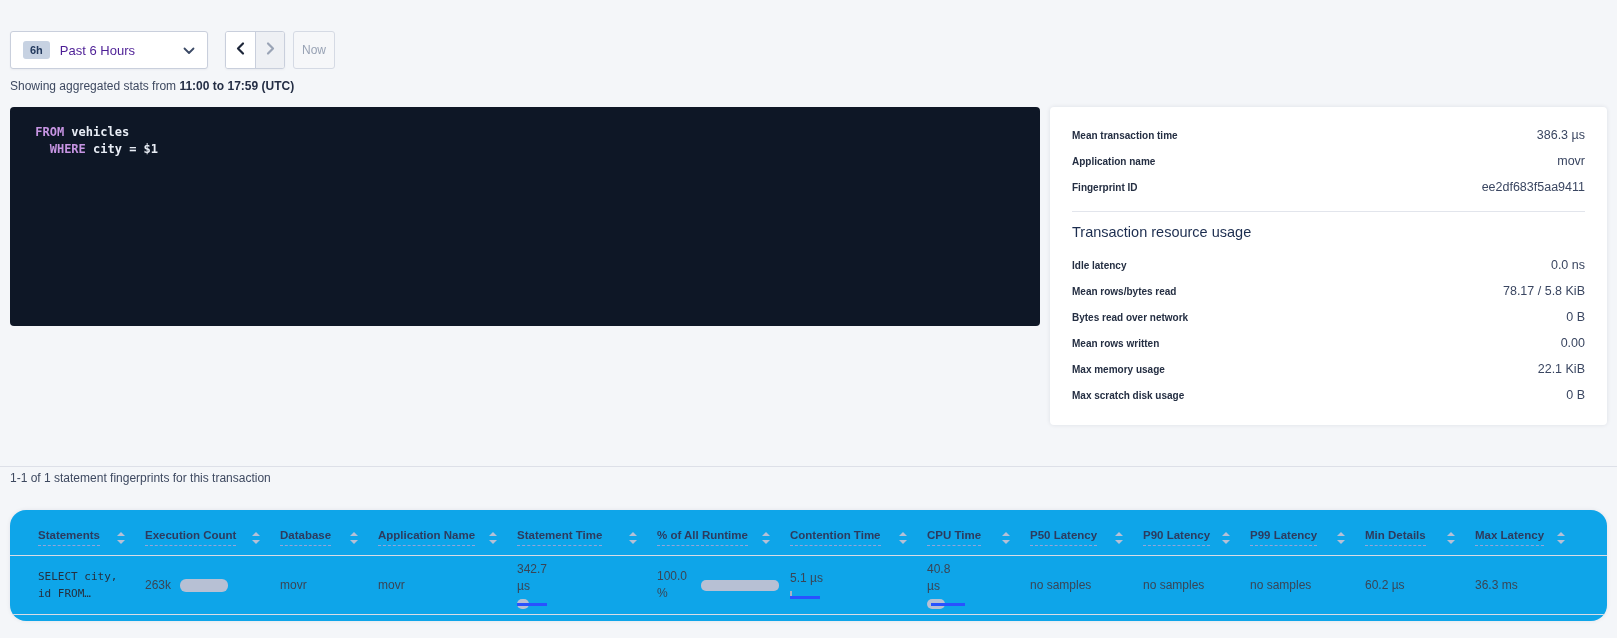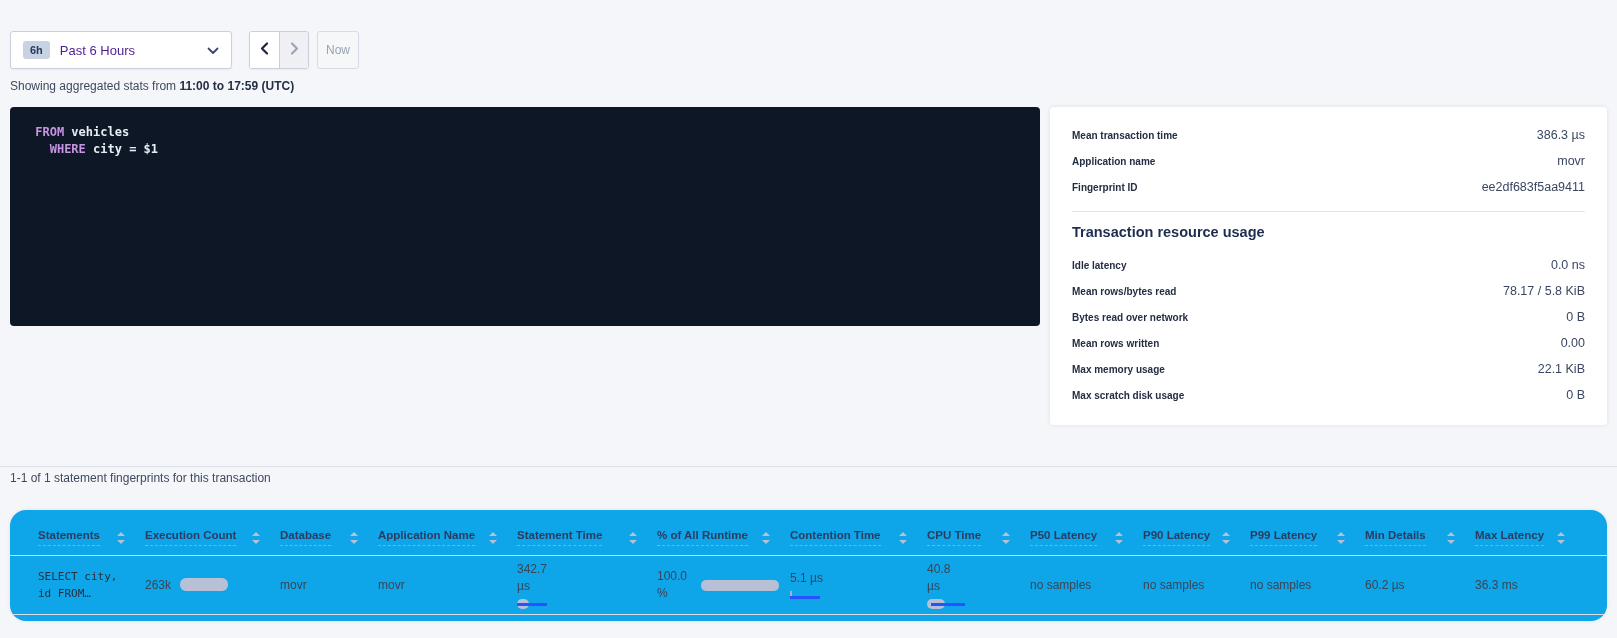--- a/index.html
+++ b/index.html
@@ -14,21 +14,21 @@
     background:#f4f6f9;
     font-family:"Liberation Sans",sans-serif;
     color:#3a4661;
     position:relative;
     overflow:hidden;
   }
   
   .page-title{position:absolute;left:10px;top:5px;font-size:16px;font-weight:bold;color:#1c2d4f;margin-top:37px;}
   .controls{position:absolute;left:10px;top:31px;height:38px;display:flex;align-items:stretch;}
   .dropdown{
-    width:222px;background:#fff;border:1px solid #c9cfdc;border-radius:3px;
+    width:198px;background:#fff;border:1px solid #c9cfdc;border-radius:3px;
     display:flex;align-items:center;padding:8px 12px;gap:10px;box-shadow:0 1px 2px rgba(30,40,70,.05);
     cursor:pointer;
   }
   .badge{background:#c7d2e2;color:#243a5e;font-size:11px;font-weight:bold;border-radius:3px;padding:3px 7px;}
   .dropdown-label{font-size:13px;color:#4c1d95;flex:1;}
   .btn-group{display:flex;margin-left:17px;border:1px solid #c9cfdc;border-radius:3px;overflow:hidden;background:#fff;box-shadow:0 1px 2px rgba(30,40,70,.05);}
   .nav-btn{width:29px;display:flex;align-items:center;justify-content:center;background:#fff;border:none;cursor:pointer;}
   .nav-btn.disabled{background:#eef0f4;cursor:default;}
   .now-btn{
     margin-left:8px;width:42px;border:1px solid #d5dae4;border-radius:3px;background:#f6f7f9;
@@ -45,42 +45,42 @@
   .sql-line .kw{color:var(--sql-keyword);}
   
   .summary-card{
     position:absolute;left:1050px;top:107px;width:557px;height:318px;background:#fff;border-radius:4px;
     box-shadow:0 0 4px rgba(20,30,60,.10);padding:15px 22px 0 22px;
   }
   .sum-row{display:flex;justify-content:space-between;align-items:center;height:26px;}
   .sum-label{font-size:10px;font-weight:bold;color:#242e42;}
   .sum-value{font-size:12.5px;color:#3a4661;}
   .sum-divider{border:none;border-top:1px solid #e2e5ec;margin:11px 0 12px 0;}
-  .sum-section-title{font-size:14.5px;font-weight:bold;color:#1c2d4f;margin:0 0 12px 0;}
+  .sum-section-title{font-size:14.5px;font-weight:normal;color:#1c2d4f;margin:0 0 12px 0;}
   
   .section-divider{position:absolute;left:0;top:466px;width:1617px;border:none;border-top:1px solid #dde0e8;}
   .fingerprints-caption{position:absolute;left:10px;top:471px;font-size:12px;color:#3e4960;}
   .table-card{
     position:absolute;left:10px;top:510px;width:1597px;height:111px;background:#0ea5e9;border-radius:16px;
     box-shadow:0 0 4px rgba(20,30,60,.08);overflow:hidden;
   }
   .thead{display:flex;align-items:flex-end;height:46px;padding:0 0 9px 28px;border-bottom:1px solid #d8dce5;}
   .col{flex:0 0 auto;display:flex;align-items:center;}
   .c1{width:107px;}.c2{width:135px;}.c3{width:98px;}.c4{width:139px;}.c5{width:140px;}
   .c6{width:133px;}.c7{width:137px;}.c8{width:103px;}.c9{width:113px;}.c10{width:107px;}
   .c11{width:115px;}.c12{width:110px;}.c13{width:110px;}
   .th-label{
     font-size:11.5px;font-weight:bold;color:#2d3b5e;border-bottom:1px dashed #93a5d8;padding-bottom:4px;white-space:nowrap;
   }
   .sort-icon{position:relative;width:8px;height:12px;margin-left:auto;margin-right:20px;flex:0 0 8px;}
   .sort-icon::before{content:"";position:absolute;top:0;left:0;border-left:4px solid transparent;border-right:4px solid transparent;border-bottom:4px solid #b6c0d6;}
   .sort-icon::after{content:"";position:absolute;bottom:0;left:0;border-left:4px solid transparent;border-right:4px solid transparent;border-top:4px solid #b6c0d6;}
   .trow{display:flex;align-items:center;height:59px;padding-left:28px;border-bottom:1px solid #d8dce5;font-size:12px;color:#3a4555;}
   .stmt{font-family:"DejaVu Sans Mono",monospace;font-size:11px;line-height:17px;color:#26303f;cursor:pointer;}
-  .exec-cell{display:flex;align-items:flex-start;gap:9px;}
+  .exec-cell{display:flex;align-items:flex-end;gap:9px;}
   .exec-bar{width:48px;height:13px;background:var(--bar-gray);border-radius:6px;}
   .stacked .v{line-height:17px;}
   .mini-chart{position:relative;height:10px;width:40px;margin-top:4px;}
   .mini-bar{position:absolute;left:0;top:0;height:10px;background:var(--bar-gray);border-radius:5px;}
   .mini-line{position:absolute;top:4px;height:2.5px;background:var(--accent-blue);}
   .st-bar{width:12px;} .st-line{left:0;width:30px;}
   .cpu-bar{width:18px;} .cpu-line{left:4px;width:34px;}
   .pct-cell{display:flex;align-items:center;}
   .pct-bar{width:78px;height:11px;background:var(--bar-gray);border-radius:5px;margin-left:14px;}
   .cont-chart{position:relative;height:9px;width:34px;margin-top:4px;}

